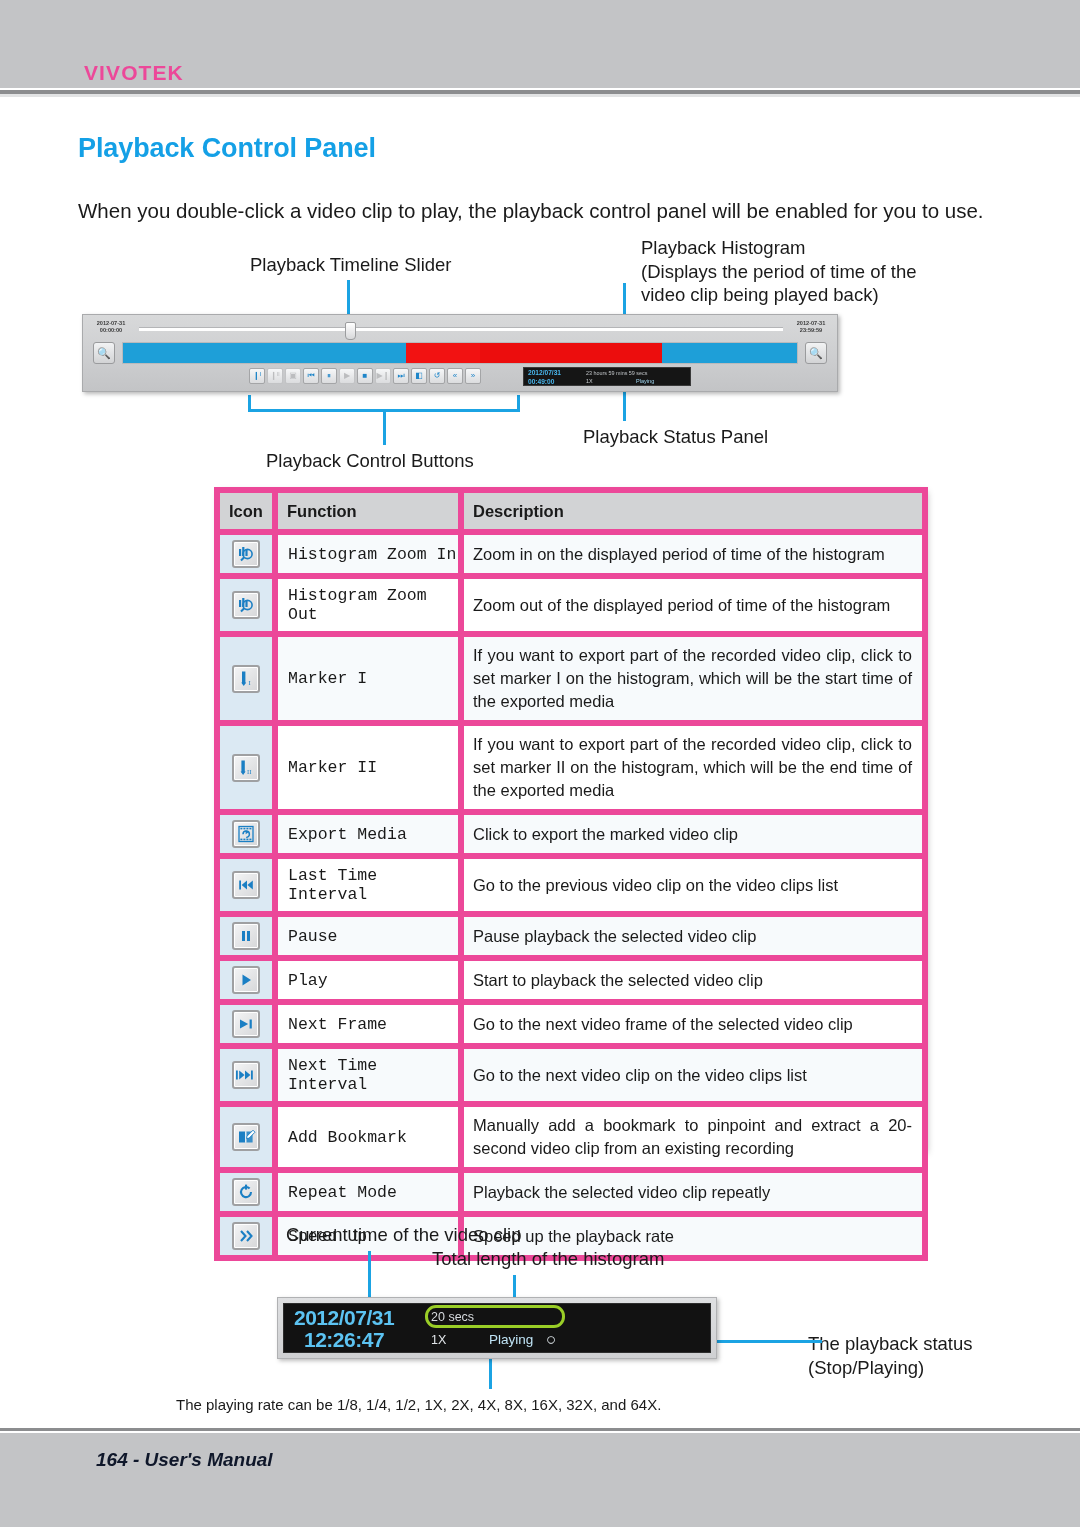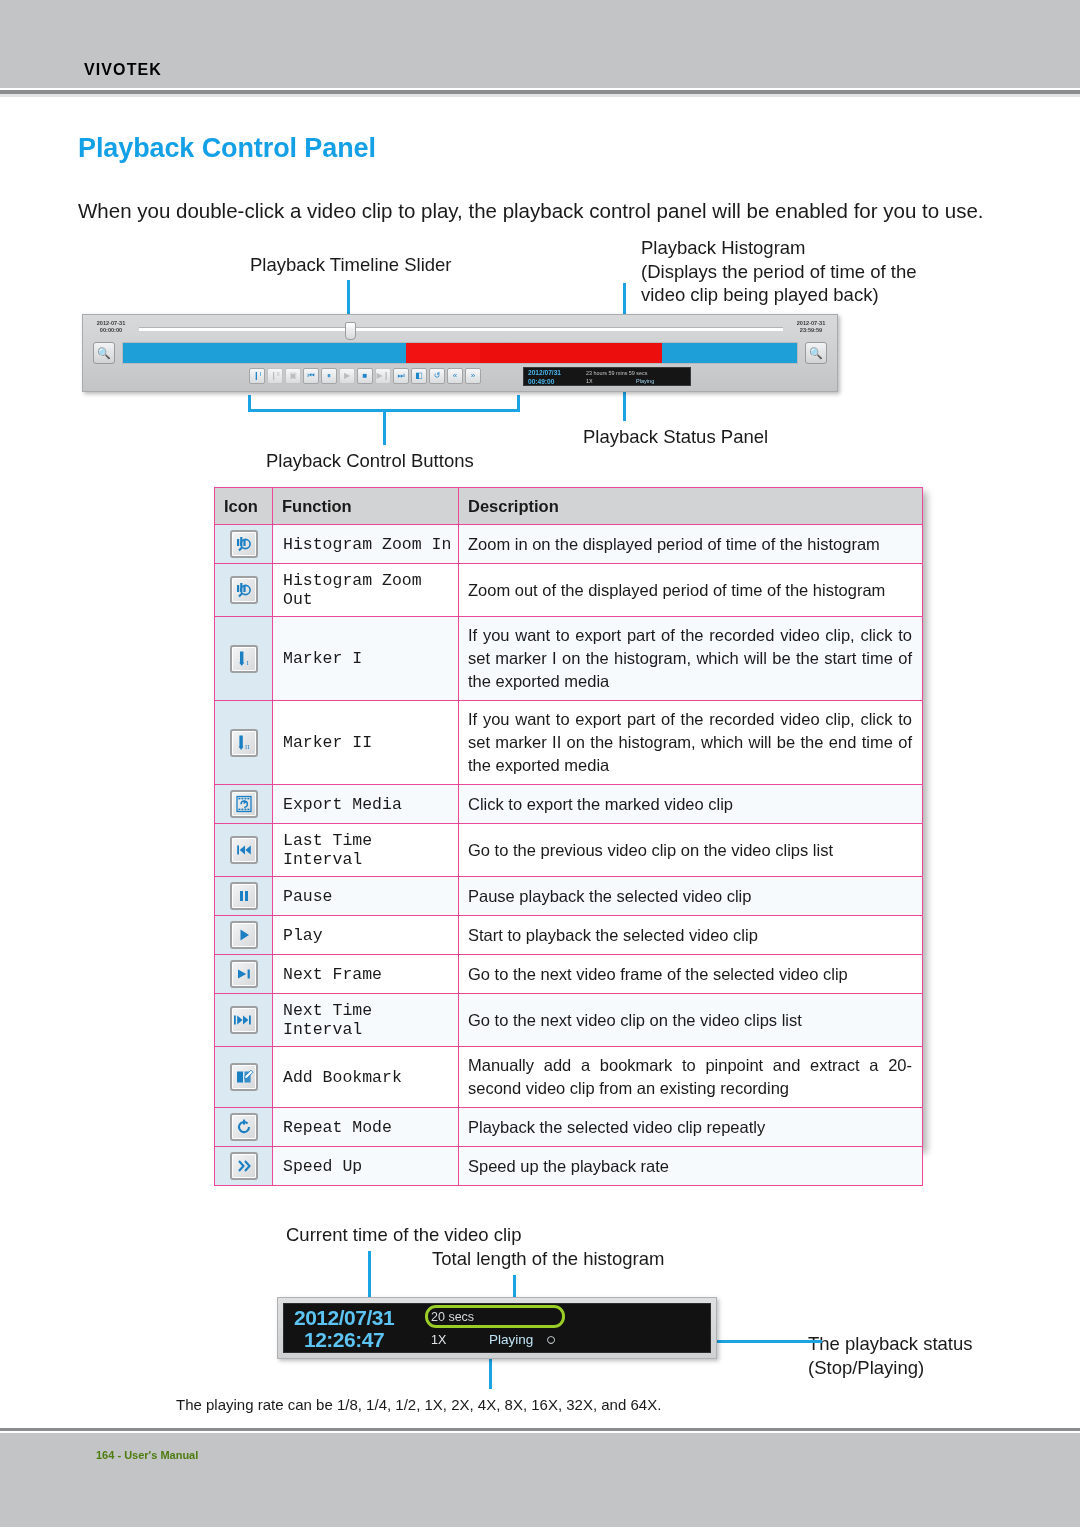--- a/index.html
+++ b/index.html
@@ -18,24 +18,24 @@
   
   .top-band {
     position: absolute;
     left: 0; top: 0;
     width: 1080px; height: 88px;
     background: #c3c4c6;
   }
   .brand {
     position: absolute;
     left: 84px; top: 61px;
-    font-size: 16px;
+    font-size: 21px;
     font-weight: bold;
     letter-spacing: 1.1px;
-    color: #000000;
+    color: #ec4899;
   }
   .rule-dark {
     position: absolute;
     left: 0; top: 90px;
     width: 1080px; height: 4px;
     background: #8c8d8f;
   }
   .rule-light {
     position: absolute;
     left: 0; top: 94px;
@@ -206,21 +206,21 @@
   table.spec {
     position: absolute;
     left: 214px; top: 487px;
     width: 708px;
     border-collapse: collapse;
     table-layout: fixed;
     font-size: 16.5px;
     color: #1a1a1a;
   }
   table.spec th, table.spec td {
-    border: 1px solid #ec4899;
+    border: 6px solid #ec4899;
     vertical-align: middle;
   }
   table.spec thead th {
     background: #d2d3d5;
     font-weight: bold;
     font-size: 16.5px;
     text-align: left;
     padding: 7px 9px;
     height: 22px;
   }
@@ -329,23 +329,24 @@
   }
   .foot-rule-dark {
     position: absolute;
     left: 0; top: 1428px;
     width: 1080px; height: 3px;
     background: #8c8d8f;
   }
   .foot-text {
     position: absolute;
     left: 96px; top: 1449px;
-    font-size: 11px;
+    font-size: 19px;
     font-weight: bold;
-    color: #4d7c0f;
+    font-style: italic;
+    color: #0f172a;
   }
 </style>
 </head>
 <body>
 
 <div class="top-band"></div>
 <div class="brand">VIVOTEK</div>
 <div class="rule-dark"></div>
 <div class="rule-light"></div>
 

